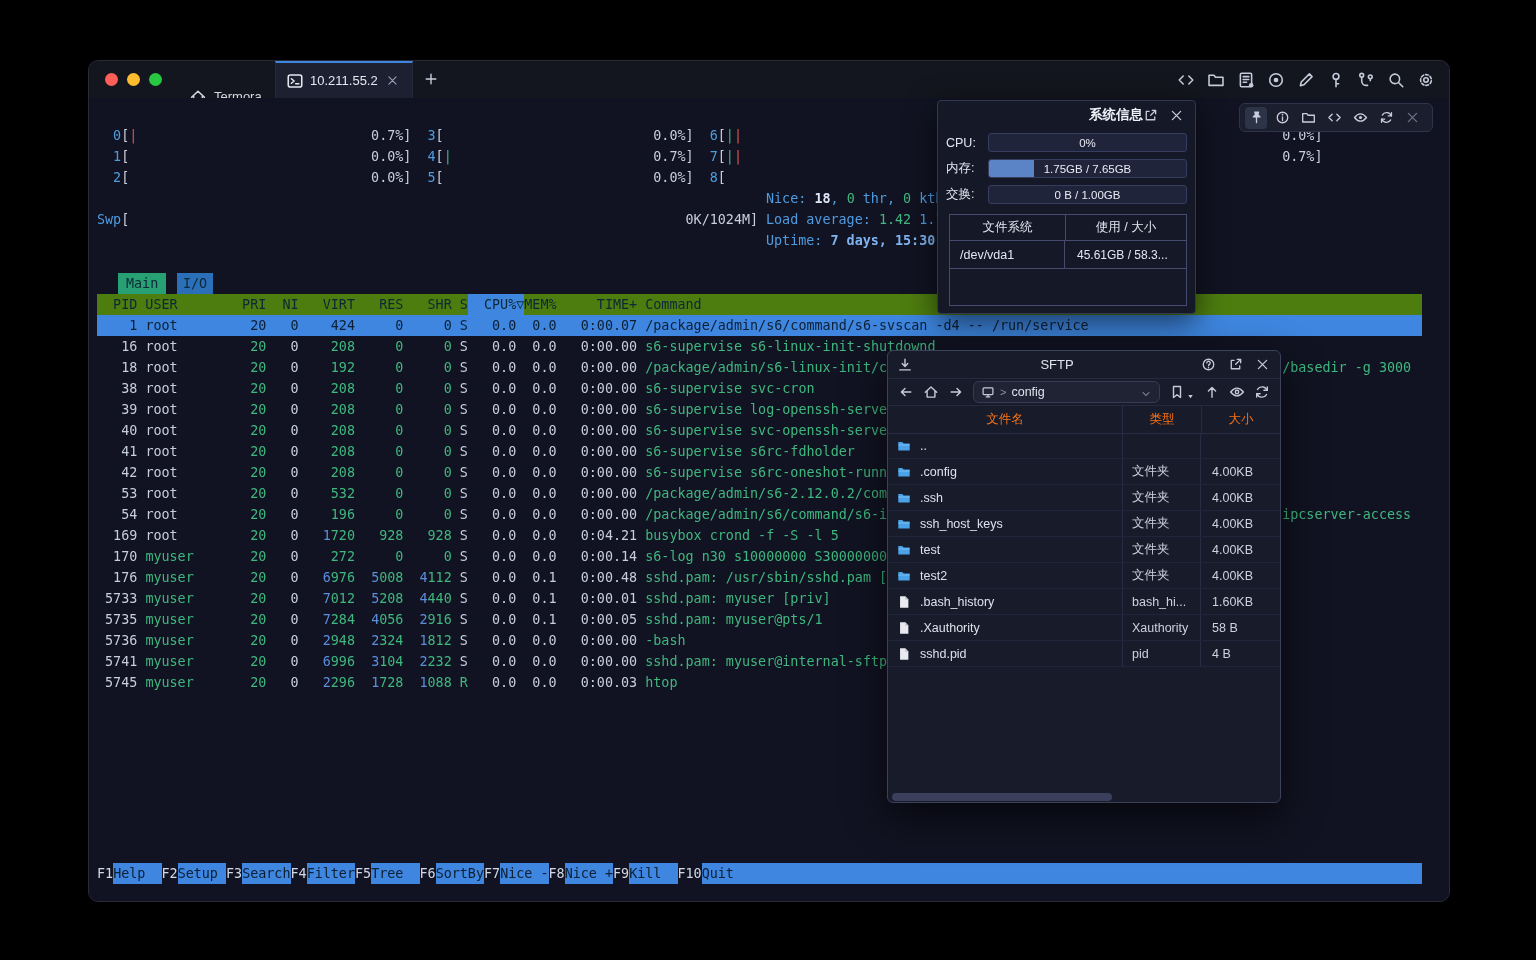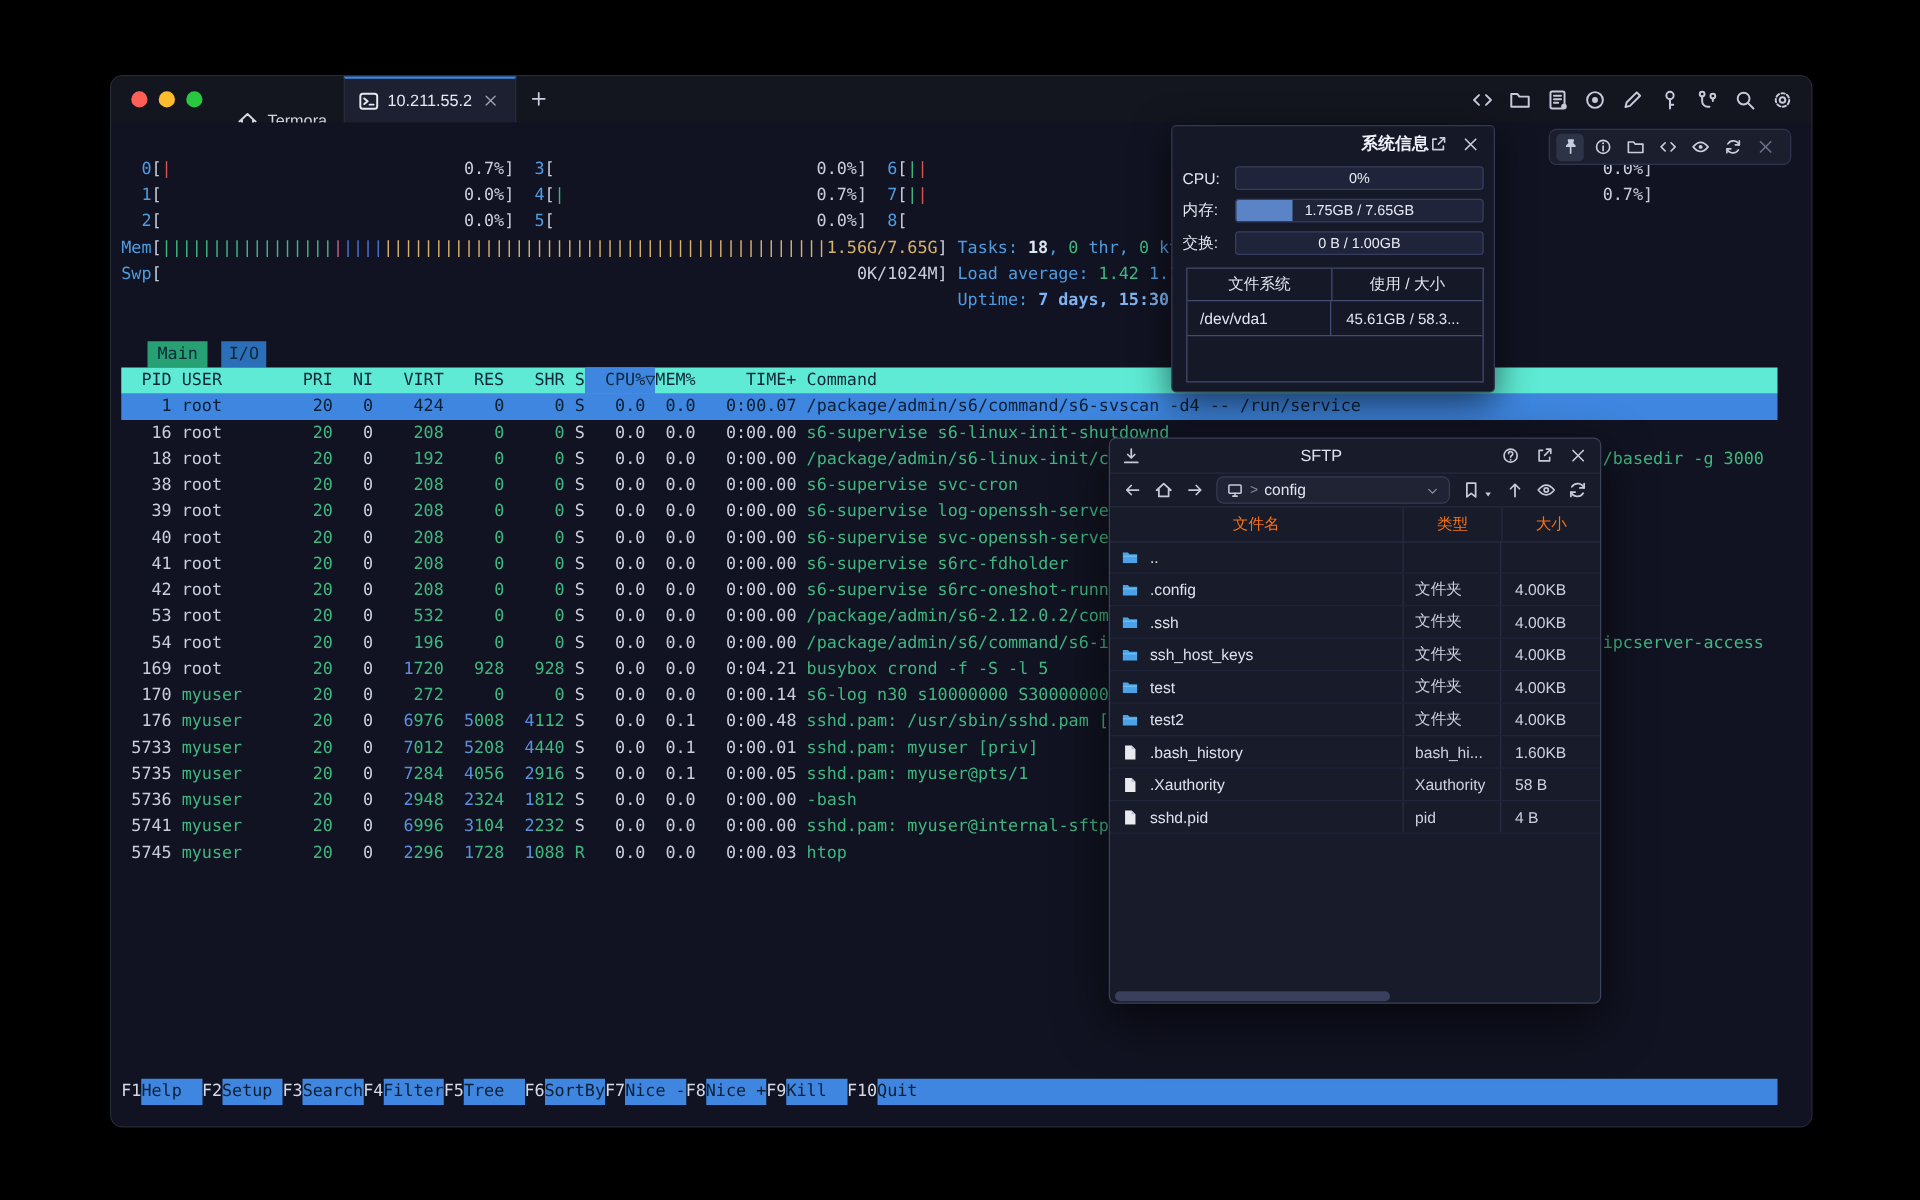--- a/index.html
+++ b/index.html
@@ -23,21 +23,21 @@
   
   .term{position:absolute;left:0;top:37px;right:0;bottom:0;background:#111322;}
   #term-lines{position:absolute;left:8px;top:0;width:1328px;height:100%;}
   .tline{position:absolute;white-space:pre;font-family:"DejaVu Sans Mono",monospace;
     font-size:13.4px;line-height:21px;height:21px;left:0;}
   .c-fg{color:#c8cedb}.c-green{color:#3fb77e}.c-cyan{color:#4f9ce0}.c-yellow{color:#d8b16a}
   .c-red{color:#d6564f}.c-blue{color:#4a72d4}.c-mag{color:#c95f86}.c-nblue{color:#5d8ede}
   .c-num{color:#dce6f5;font-weight:bold}.c-upt{color:#7fb3f0;font-weight:bold}
   .c-sel{color:#0d1f33}.c-hdr{color:#0d2837}
   .row-sel{background:#3e86df;width:1325px;}
-  .row-hdr{background:#5eead4;width:1325px;}
+  .row-hdr{background:#4d7c0f;width:1325px;}
   .hdr-sort{position:absolute;left:370.8px;top:0;width:56.4px;height:21px;background:#3e86df;}
   .hdr-text{position:relative;}
   .htab{position:absolute;top:0;height:21px;font-family:"DejaVu Sans Mono",monospace;font-size:13.4px;
     line-height:21px;white-space:pre;}
   .htab-main{left:21px;background:#27a074;color:#0d2837;padding:0 8px;}
   .htab-io{left:80px;background:#2b6fb8;color:#0d2837;padding:0 6px;}
   .fnbar{position:absolute;left:0;top:765px;width:1325px;height:21px;display:flex;
     font-family:"DejaVu Sans Mono",monospace;font-size:13.4px;line-height:21px;white-space:pre;align-items:flex-end;}
   .fnk{color:#d3d9e5}.fnl{background:#3e86df;color:#0d1f33}.fnl:last-child{flex:1}
   
@@ -197,23 +197,22 @@
           </svg>
         </span>
       </div>
   </div>
 
   <div class="term">
     <div id="term-lines">
         <div class="tline" style="top: 27px;"><span class="c-cyan">  0</span><span class="c-fg">[</span><span class="c-red">|</span><span class="c-fg">                             </span><span class="c-fg">0.7%</span><span class="c-fg">]</span><span class="c-cyan">  3</span><span class="c-fg">[</span><span class="c-fg">                          </span><span class="c-fg">0.0%</span><span class="c-fg">]</span><span class="c-cyan">  6</span><span class="c-fg">[</span><span class="c-green">|</span><span class="c-red">|</span><span class="c-fg">                                                                   </span><span class="c-fg">0.0%</span><span class="c-fg">]</span></div>
         <div class="tline" style="top: 48px;"><span class="c-cyan">  1</span><span class="c-fg">[</span><span class="c-fg">                              </span><span class="c-fg">0.0%</span><span class="c-fg">]</span><span class="c-cyan">  4</span><span class="c-fg">[</span><span class="c-green">|</span><span class="c-fg">                         </span><span class="c-fg">0.7%</span><span class="c-fg">]</span><span class="c-cyan">  7</span><span class="c-fg">[</span><span class="c-green">|</span><span class="c-red">|</span><span class="c-fg">                                                                   </span><span class="c-fg">0.7%</span><span class="c-fg">]</span></div>
         <div class="tline" style="top: 69px;"><span class="c-cyan">  2</span><span class="c-fg">[</span><span class="c-fg">                              </span><span class="c-fg">0.0%</span><span class="c-fg">]</span><span class="c-cyan">  5</span><span class="c-fg">[</span><span class="c-fg">                          </span><span class="c-fg">0.0%</span><span class="c-fg">]</span><span class="c-cyan">  8</span><span class="c-fg">[</span><span class="c-fg">                                                                         </span></div>
-        <div class="tline" style="top: 90px;"><span class="c-cyan">Mem</span><span class="c-fg">[</span><span class="c-green">|||||||||||||||||</span><span class="c-mag">|</span><span class="c-blue">||||</span><span class="c-yellow">||||||||||||||||||||||||||||||||||||||||||||</span><span class="c-yellow">1.56G/7.65G</span><span class="c-fg">]</span></div>
         <div class="tline" style="top: 111px;"><span class="c-cyan">Swp</span><span class="c-fg">[</span><span class="c-fg">                                                                     </span><span class="c-fg">0K/1024M</span><span class="c-fg">]</span></div>
-        <div class="tline" style="top: 90px; left: 669px;"><span class="c-cyan">Tasks: </span><span class="c-num">18</span><span class="c-cyan">, </span><span class="c-green">0</span><span class="c-cyan"> thr, </span><span class="c-green">0</span><span class="c-cyan"> kthr; 1 running</span></div>
+        <div class="tline" style="top: 90px; left: 669px;"><span class="c-cyan">Nice: </span><span class="c-num">18</span><span class="c-cyan">, </span><span class="c-green">0</span><span class="c-cyan"> thr, </span><span class="c-green">0</span><span class="c-cyan"> kthr; 1 running</span></div>
         <div class="tline" style="top: 111px; left: 669px;"><span class="c-cyan">Load average: </span><span class="c-green">1.42</span><span class="c-cyan"> 1.12 1.05</span></div>
         <div class="tline" style="top: 132px; left: 669px;"><span class="c-cyan">Uptime: </span><span class="c-upt">7 days, 15:30:12</span></div>
         <div style="position: absolute; top: 175px; left: 0px; width: 100%; height: 21px;">
           <span class="htab htab-main">Main</span>
           <span class="htab htab-io">I/O</span>
         </div>
         <div class="tline row-hdr" style="top: 196px;"><div class="hdr-sort"></div><span class="c-hdr hdr-text">  PID USER        PRI  NI   VIRT   RES   SHR S  CPU%▽MEM%     TIME+ Command</span></div>
         <div class="tline row-sel" style="top: 217px;"><span class="c-sel">    1</span><span class="c-fg"> </span><span class="c-sel">root     </span><span class="c-sel">    20</span><span class="c-sel">   0</span><span class="c-fg">    </span><span class="c-sel">424</span><span class="c-fg">     </span><span class="c-sel">0</span><span class="c-fg">     </span><span class="c-sel">0</span><span class="c-fg"> </span><span class="c-sel">S</span><span class="c-sel">   0.0</span><span class="c-sel">  0.0</span><span class="c-sel">   0:00.07</span><span class="c-sel"> /package/admin/s6/command/s6-svscan -d4 -- /run/service</span></div>
         <div class="tline" style="top: 238px;"><span class="c-fg">   16</span><span class="c-fg"> </span><span class="c-fg">root     </span><span class="c-green">    20</span><span class="c-fg">   0</span><span class="c-fg">    </span><span class="c-green">208</span><span class="c-fg">     </span><span class="c-green">0</span><span class="c-fg">     </span><span class="c-green">0</span><span class="c-fg"> </span><span class="c-fg">S</span><span class="c-fg">   0.0</span><span class="c-fg">  0.0</span><span class="c-fg">   0:00.00</span><span class="c-green"> s6-supervise s6-linux-init-shutdownd</span></div>
         <div class="tline" style="top: 259px;"><span class="c-fg">   18</span><span class="c-fg"> </span><span class="c-fg">root     </span><span class="c-green">    20</span><span class="c-fg">   0</span><span class="c-fg">    </span><span class="c-green">192</span><span class="c-fg">     </span><span class="c-green">0</span><span class="c-fg">     </span><span class="c-green">0</span><span class="c-fg"> </span><span class="c-fg">S</span><span class="c-fg">   0.0</span><span class="c-fg">  0.0</span><span class="c-fg">   0:00.00</span><span class="c-green"> /package/admin/s6-linux-init/command/s6-linux-init-shutdownd -c /run/s6/.s6-svc/basedir -g 3000</span></div>

